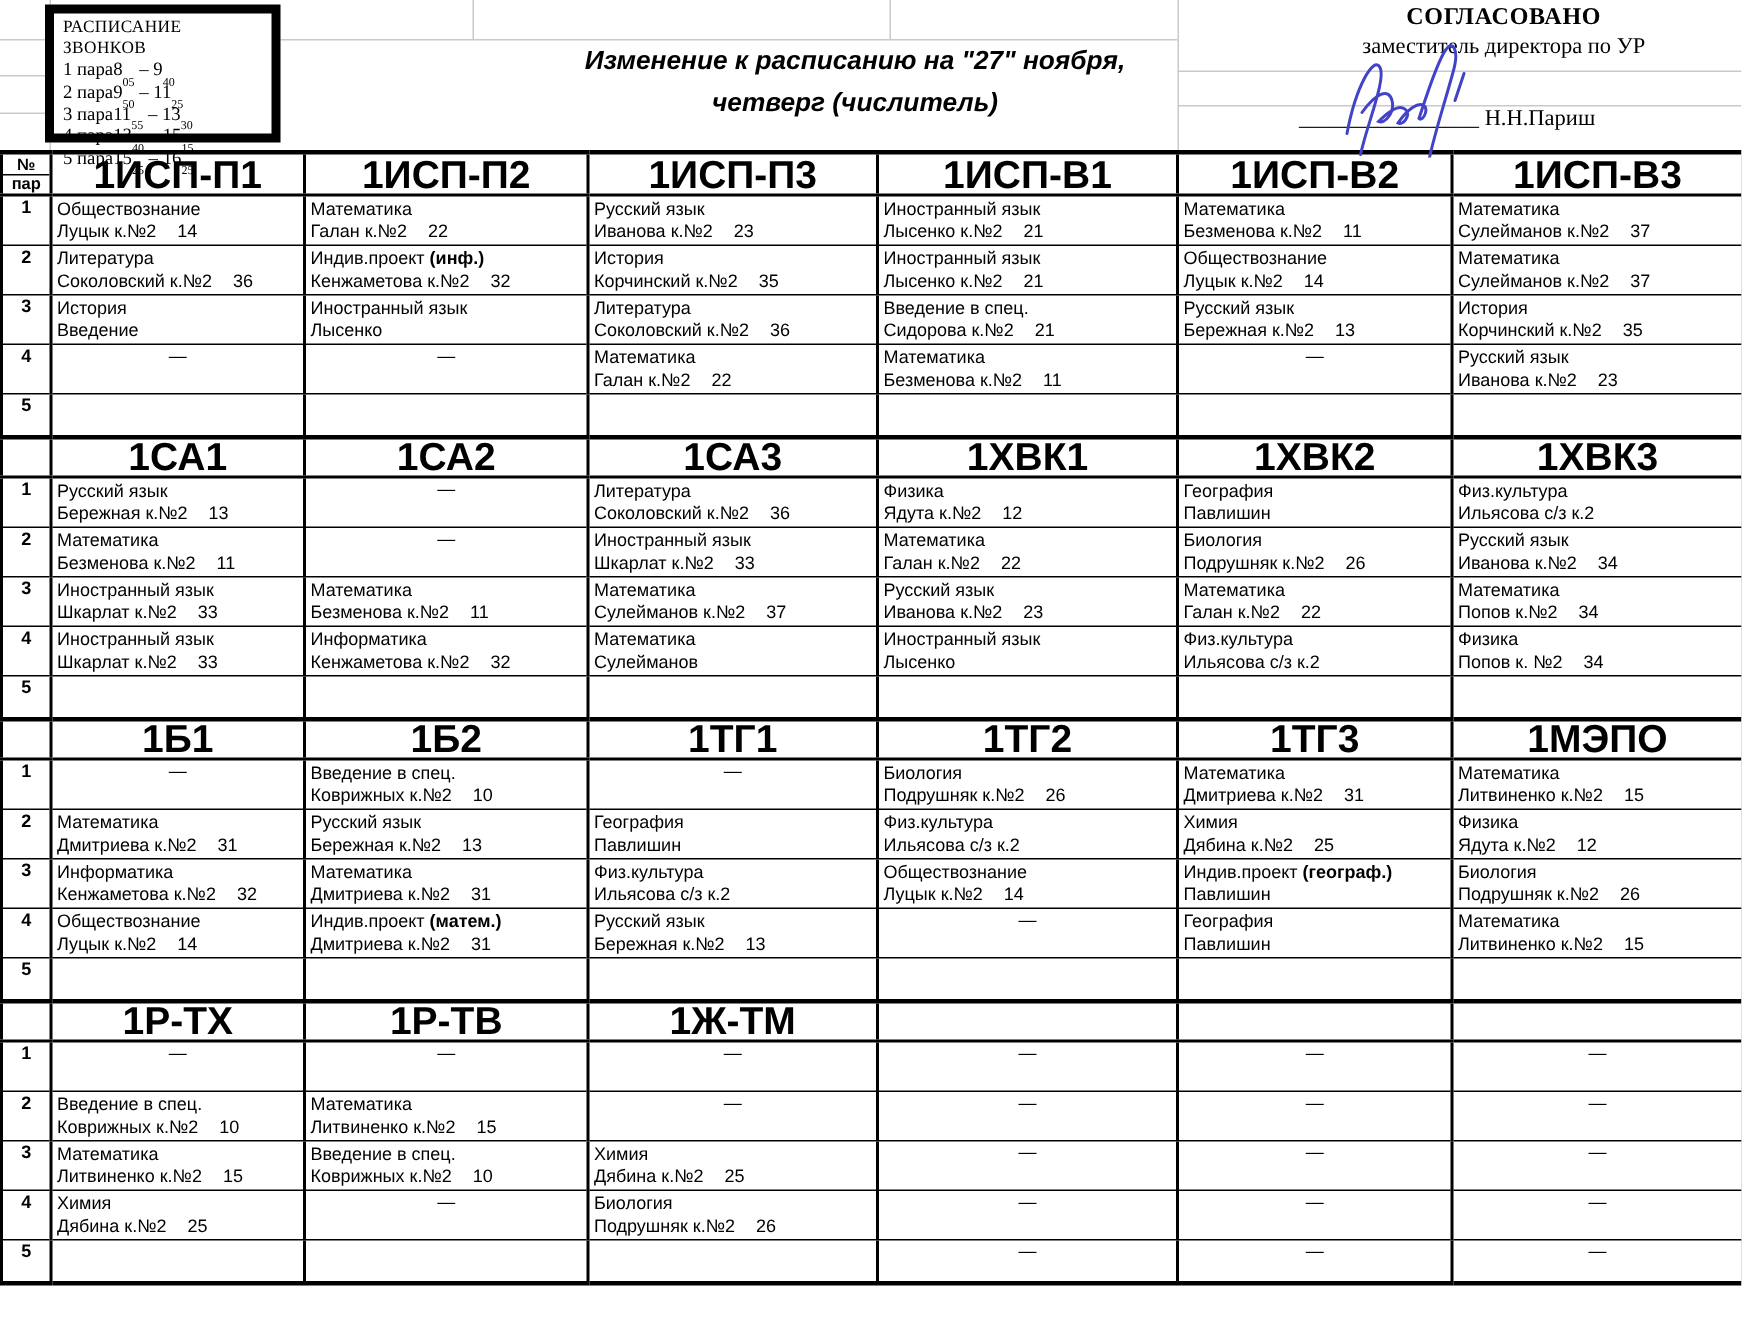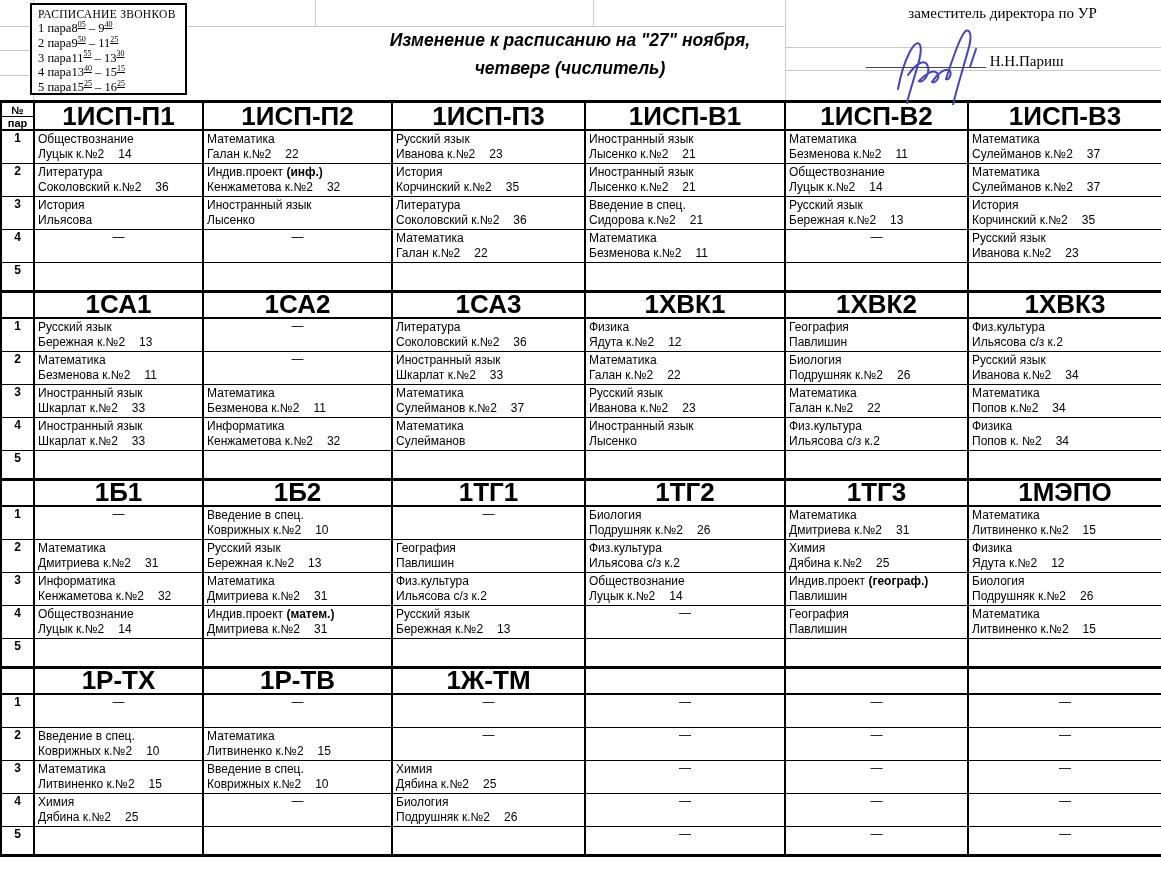--- a/index.html
+++ b/index.html
@@ -4,25 +4,25 @@
 <style>
   html,body { margin:0; padding:0; background:#fff; }
   .page { position:relative; width:1161px; height:880px; background:#fff; overflow:hidden;
           font-family:"Liberation Sans", sans-serif; color:#000; }
 
   
   .top { position:relative; width:1161px; height:100px; }
   .gline { position:absolute; background:#c9c9c9; }
 
   .bellbox { position:absolute; left:30px; top:3px; width:157px; height:92px;
-             border:2px solid #000000; background:#fff; box-sizing:border-box;
+             border:6px solid #000000; background:#fff; box-sizing:border-box;
              padding:2px 5px 0 6px; font-family:"Liberation Serif", serif; z-index:2; }
   .bell-title { font-size:11.5px; letter-spacing:0.3px; line-height:14px; }
   .bell-row { display:flex; justify-content:flex-start; font-size:12.5px; line-height:14.8px; }
-  .bell-time sup { font-size:8px; position:relative; top:0px; vertical-align:super; line-height:0;text-decoration:underline; }
+  .bell-time sup { font-size:8px; position:relative; top:12px; vertical-align:super; line-height:0; }
 
   .change-title { position:absolute; left:245px; top:26px; width:650px; text-align:center;
                   font-style:italic; font-weight:bold; font-size:17.5px; line-height:28px; z-index:2; }
 
   .approval { position:absolute; left:850px; top:3px; width:305px; z-index:2;
               font-family:"Liberation Serif", serif; }
   .approval-heading { font-weight:bold; font-size:16px; text-align:center; letter-spacing:0.5px; }
   .approval-role { font-size:15px; text-align:center; margin-top:2px; }
   .sig-row { margin-top:31px; font-size:15px; white-space:pre; padding-left:16px; }
   .signature-svg { position:absolute; left:36px; top:20px; z-index:3; }
@@ -90,20 +90,21 @@
           </div>
         </div>
     </div>
 
     <div class="change-title">
       <div>Изменение к расписанию на "27" ноября,</div>
       <div>четверг (числитель)</div>
     </div>
 
     <div class="approval">
+      <div class="approval-heading">СОГЛАСОВАНО</div>
       <div class="approval-role">заместитель директора по УР</div>
       <div class="sig-row"><span>________________</span><span> </span><span>Н.Н.Париш</span></div>
       <svg class="signature-svg" width="130" height="82" viewBox="0 0 130 82">
         <path id="sigpath" d="M12 66 C18 34 30 14 34 22 C38 30 26 58 21 80
                  M22 52 C32 38 40 36 42 44 C44 52 37 60 33 58
                  C39 52 47 46 51 50 C55 54 49 61 46 59
                  C52 50 60 44 64 48 C66 52 62 58 60 56
                  C64 44 72 18 78 10 C82 4 87 9 83 24 C77 46 71 64 67 82
                  M90 26 L84 44" fill="none" stroke="#4343c8" stroke-width="2" stroke-linecap="round"></path>
       </svg>
@@ -184,21 +185,21 @@
           </td>
           <td class="vthick lesson">
             <div class="subj">Математика</div>
             <div class="tchr">Сулейманов к.№2<span class="room">37</span></div>
           </td>
         </tr>
         <tr class="r">
           <td class="numcol">3</td>
           <td class="vthick lesson">
             <div class="subj">История</div>
-            <div class="tchr">Ильясова</div>
+            <div class="tchr">Введение</div>
           </td>
           <td class="vthick lesson">
             <div class="subj">Иностранный язык</div>
             <div class="tchr">Лысенко</div>
           </td>
           <td class="vthick lesson">
             <div class="subj">Литература</div>
             <div class="tchr">Соколовский к.№2<span class="room">36</span></div>
           </td>
           <td class="vthick lesson">

